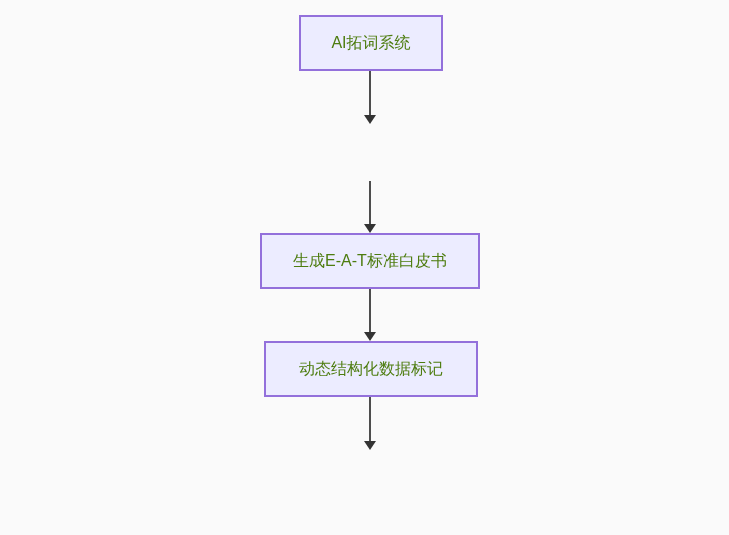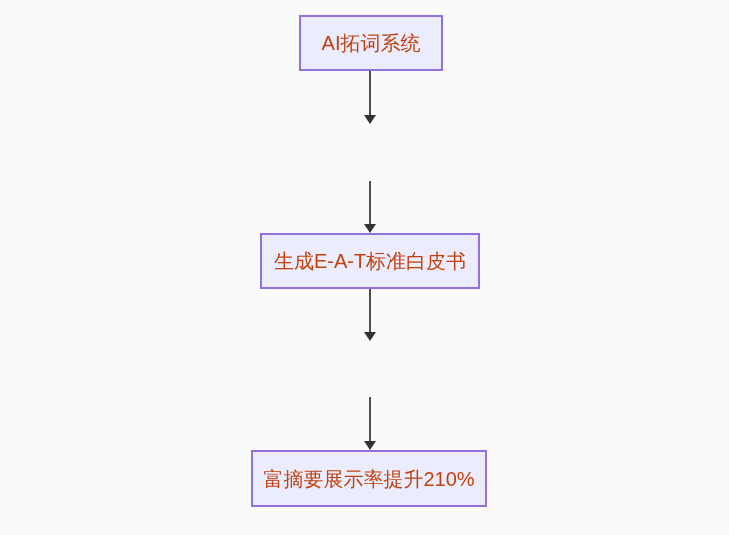--- a/index.html
+++ b/index.html
@@ -14,22 +14,22 @@
     position: relative;
     width: 729px;
     height: 535px;
     font-family: "Liberation Sans", "DejaVu Sans", sans-serif;
   }
   .node {
     position: absolute;
     box-sizing: border-box;
     background: #ECECFF;
     border: 2px solid #9370DB;
-    color: #c2410c;
-    font-size: 20px;
+    color: #4d7c0f;
+    font-size: 16px;
     line-height: 1.2;
     display: flex;
     align-items: center;
     justify-content: center;
     text-align: center;
     white-space: nowrap;
   }
   .n1 { left: 299px; top: 15px;  width: 144px; height: 56px; }
   .n2 { left: 276px; top: 124px; width: 190px; height: 57px; }
   .n3 { left: 260px; top: 233px; width: 220px; height: 56px; }
@@ -83,23 +83,23 @@
 
   <div class="node n3">
     <span>生成E-A-T标准白皮书</span>
   </div>
 
   <div class="arrow a3">
     <div class="shaft"></div>
     <div class="head"></div>
   </div>
 
+  <div class="node n4">
+    <span>动态结构化数据标记</span>
+  </div>
 
   <div class="arrow a4">
     <div class="shaft"></div>
     <div class="head"></div>
   </div>
 
-  <div class="node n5">
-    <span>富摘要展示率提升210%</span>
-  </div>
 
 </div>
 
 </body></html>

